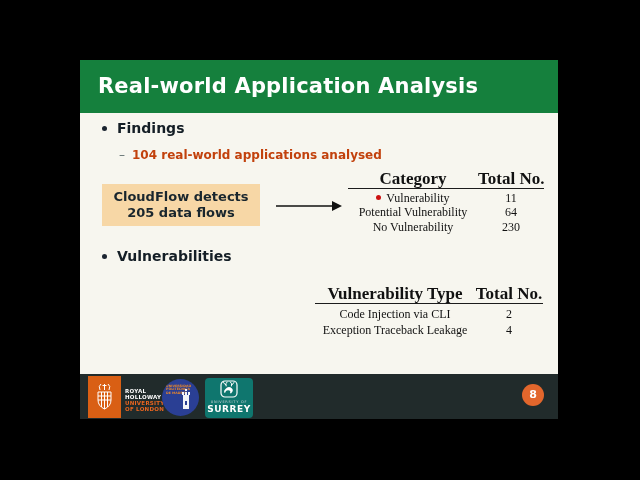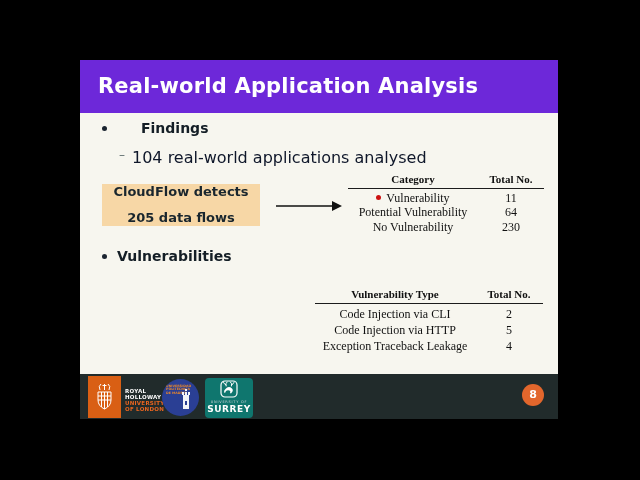--- a/index.html
+++ b/index.html
@@ -1,42 +1,42 @@
 <!DOCTYPE html>
 <html><head>
 <meta charset="utf-8">
 <style>
   html,body{margin:0;padding:0;background:#000;}
   .stage{position:relative;width:640px;height:480px;background:#000;overflow:hidden;
          font-family:"DejaVu Sans",sans-serif;}
   .slide{position:absolute;left:80px;top:60px;width:478px;height:359px;background:#f7f6ef;}
 
   
-  .slide-header{position:absolute;left:0;top:0;width:478px;height:53px;background:#6d28d9;}
+  .slide-header{position:absolute;left:0;top:0;width:478px;height:53px;background:#15803d;}
   .slide-title{position:absolute;left:18px;top:0;height:53px;line-height:53px;
                color:#ffffff;font-size:21px;font-weight:bold;letter-spacing:.2px;white-space:nowrap;}
 
   
   .bullet-row{position:absolute;left:22px;display:flex;align-items:flex-start;}
   .bullet-dot{width:5px;height:5px;border-radius:50%;background:#1b2430;margin-top:6px;margin-right:10px;flex:0 0 auto;}
   .bullet-label{font-size:14px;font-weight:bold;color:#141e26;white-space:nowrap;}
   .sub-row{position:absolute;left:39px;display:flex;align-items:flex-start;}
   .sub-dash{color:#5f6d6d;font-size:12px;margin-right:7px;}
-  .sub-text{font-size:16px;color:#0f172a;white-space:nowrap;}
+  .sub-text{font-size:12px;color:#c2410c;white-space:nowrap;font-weight:bold;}
 
   
   .cloud-box{position:absolute;left:22px;top:124px;width:158px;height:42px;background:#f7d7a6;
-             display:flex;flex-direction:column;justify-content:space-between;text-align:center;}
+             display:flex;flex-direction:column;justify-content:center;text-align:center;}
   .cloud-line{font-size:13px;font-weight:bold;color:#19262e;line-height:16px;white-space:nowrap;}
   .arrow-wrap{position:absolute;left:196px;top:138px;width:66px;height:14px;}
 
   
   .ttable{position:absolute;font-family:"Liberation Serif","DejaVu Serif",serif;color:#111;}
   .trow{display:flex;align-items:center;}
-  .thead .tcell{font-weight:bold;font-size:11px;}
+  .thead .tcell{font-weight:bold;font-size:17px;}
   .tcell{text-align:center;font-size:12px;white-space:nowrap;}
   .trule{border-top:1.5px solid #1c1c1c;margin:1px 0 2px 0;}
   #cat-table{left:268px;top:110px;width:196px;}
   #cat-table .c1{width:130px;} #cat-table .c2{width:66px;}
   #cat-table .thead{height:17px;} #cat-table .trow.body{height:14.6px;}
   #vul-table{left:235px;top:225px;width:228px;}
   #vul-table .c1{width:160px;} #vul-table .c2{width:68px;}
   #vul-table .thead{height:17px;} #vul-table .trow.body{height:16px;}
   .red-dot{display:inline-block;width:5px;height:5px;border-radius:50%;background:#cc1111;
            margin-right:5px;vertical-align:2px;}
@@ -67,21 +67,21 @@
 </head>
 <body>
 
 <div class="stage">
   <div class="slide">
 
     <div class="slide-header">
       <div class="slide-title">Real-world Application Analysis</div>
     </div>
 
-    <div class="bullet-row" style="top:60px;gap:24px;">
+    <div class="bullet-row" style="top:60px;">
       <span class="bullet-dot"></span>
       <span class="bullet-label">Findings</span>
     </div>
     <div class="sub-row" style="top:88px;">
       <span class="sub-dash">–</span>
       <span class="sub-text">104 real-world applications analysed</span>
     </div>
 
     <div class="cloud-box">
       <div class="cloud-line">CloudFlow detects</div>
@@ -122,24 +122,20 @@
 
     <div class="ttable" id="vul-table">
       <div class="trow thead">
         <div class="tcell c1">Vulnerability Type</div>
         <div class="tcell c2">Total No.</div>
       </div>
       <div class="trule"></div>
       <div class="trow body">
         <div class="tcell c1">Code Injection via CLI</div>
         <div class="tcell c2">2</div>
-      </div>
-      <div class="trow body">
-        <div class="tcell c1">Code Injection via HTTP</div>
-        <div class="tcell c2">5</div>
       </div>
       <div class="trow body">
         <div class="tcell c1">Exception Traceback Leakage</div>
         <div class="tcell c2">4</div>
       </div>
     </div>
 
     <div class="slide-footer">
 
       <div class="rh-square">

